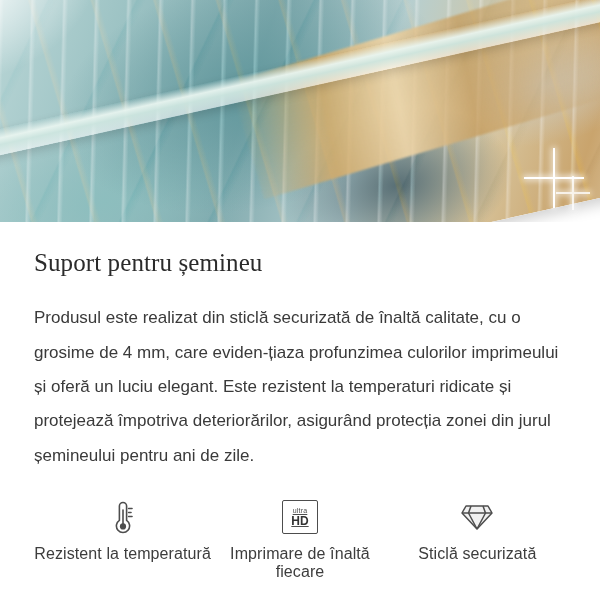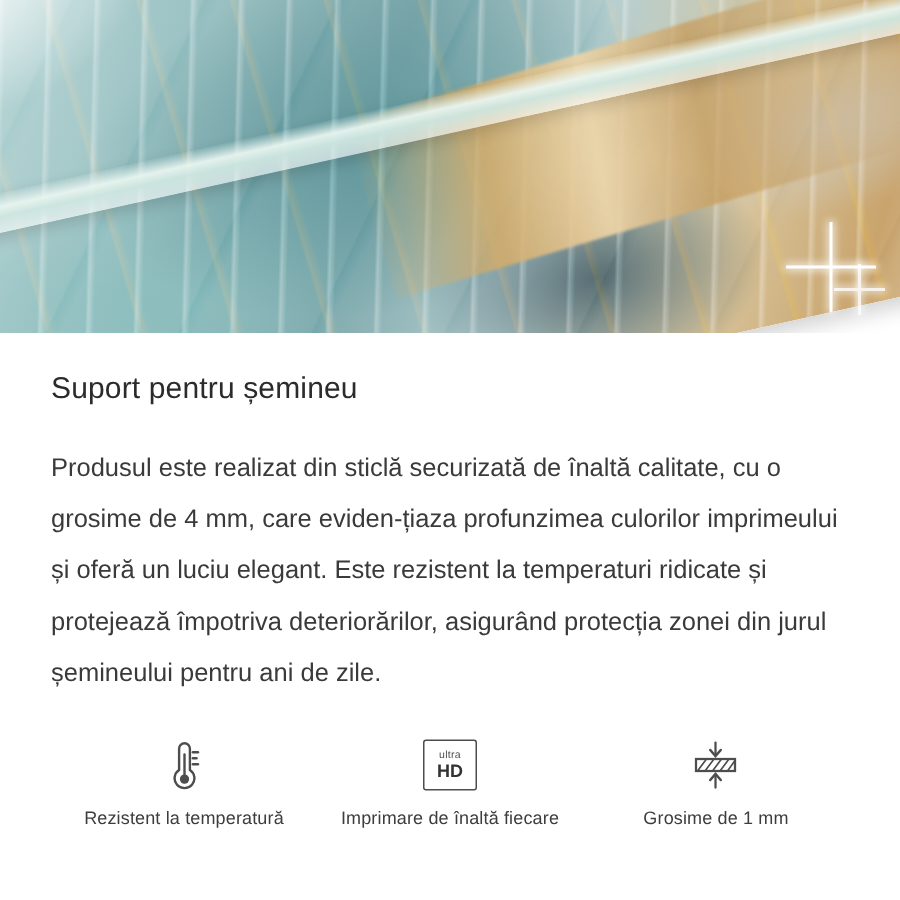--- a/index.html
+++ b/index.html
@@ -120,22 +120,22 @@
   }
   .sparkle.s1 { left: 524px; top: 148px; width: 60px; height: 60px; }
   .sparkle.s2 { left: 556px; top: 176px; width: 34px; height: 34px; opacity: 0.85; }
 
   
   .content {
     position: relative;
     padding: 10px 34px 0 34px;
   }
   .headline {
-    font-family: Liberation Sans, sans-serif;
-    font-size: 20px;
+    font-family: Liberation Serif, serif;
+    font-size: 25px;
     line-height: 1.33;
     color: #2b2b2b;
     font-weight: 400;
     margin: 14px 0 0 0;
     letter-spacing: 0.1px;
   }
   .headline .line2 {
     display: block;
   }
   .body-copy {
@@ -159,24 +159,25 @@
     align-items: center;
     text-align: center;
   }
   .feature-icon {
     width: 44px;
     height: 44px;
     display: flex;
     align-items: center;
     justify-content: center;
     color: #4d4d4d;
+    text-decoration: underline;
   }
   .feature-label {
     margin-top: 6px;
-    font-size: 12px;
+    font-size: 16px;
     color: #3d3d3d;
     letter-spacing: 0.1px;
   }
   .hd-box {
     width: 34px;
     height: 32px;
     border: 1.6px solid #4d4d4d;
     border-radius: 2px;
     display: flex;
     flex-direction: column;
@@ -242,20 +243,31 @@
         <div class="feature-icon">
           <div class="hd-box">
             <span class="hd-top">ultra</span>
             <span class="hd-bottom">HD</span>
           </div>
         </div>
         <div class="feature-label">Imprimare de înaltă fiecare</div>
       </div>
 
 
+      <div class="feature">
+        <div class="feature-icon">
+          <svg width="38" height="34" viewBox="0 0 38 34" fill="none" stroke="#4d4d4d" stroke-width="1.5" stroke-linejoin="round">
+            <path d="M8 6 H30 L34 13 L19 29 L4 13 Z" fill="#4d4d4d" fill-opacity="0.08"></path>
+            <path d="M4 13 H34"></path>
+            <path d="M13 6 L10.5 13 L19 29"></path>
+            <path d="M25 6 L27.5 13 L19 29"></path>
+          </svg>
+        </div>
+        <div class="feature-label">Sticlă securizată</div>
+      </div>
 
 
       <div class="feature">
         <div class="feature-icon">
           <svg width="40" height="36" viewBox="0 0 40 36" fill="none" stroke="#4d4d4d" stroke-width="1.5" stroke-linecap="round">
             <line x1="20" y1="3" x2="20" y2="11"></line>
             <path d="M16.5 8 L20 12 L23.5 8" stroke-width="1.7"></path>
             <rect x="7" y="14" width="26" height="8" fill="none"></rect>
             <path d="M8 22 L14 14 M13 22 L19 14 M18 22 L24 14 M23 22 L29 14 M28 22 L33 15" stroke-width="1.1"></path>
             <line x1="20" y1="25" x2="20" y2="33"></line>

